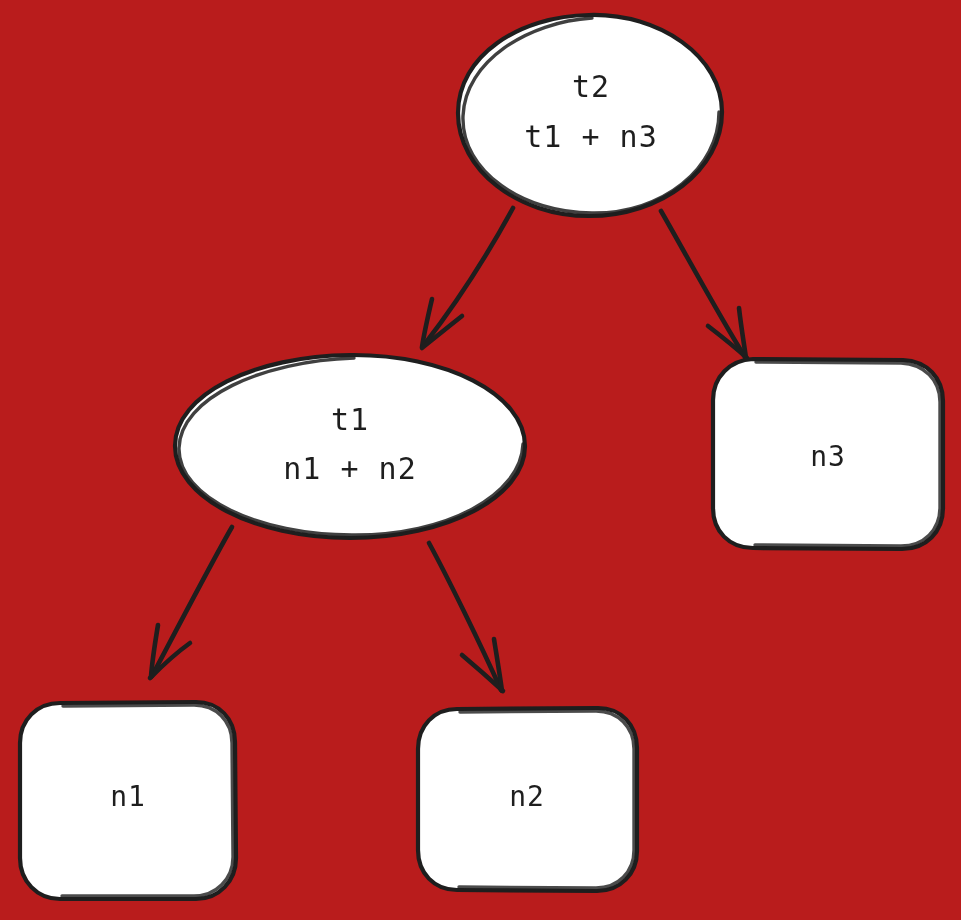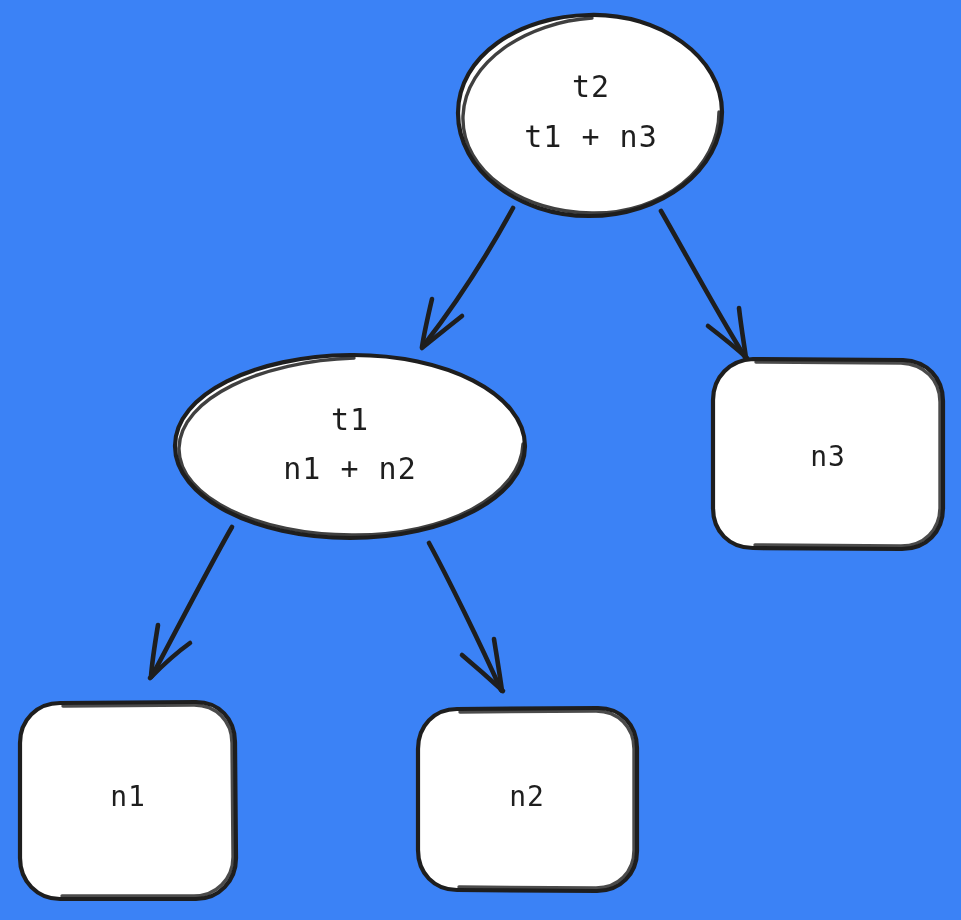--- a/index.html
+++ b/index.html
@@ -11,21 +11,21 @@
   body {
     width: 961px;
     height: 920px;
     overflow: hidden;
     font-family: "DejaVu Sans Mono", monospace;
   }
   #canvas-root {
     position: relative;
     width: 961px;
     height: 920px;
-    background: #3b82f6;
+    background: #b91c1c;
   }
   svg.diagram {
     position: absolute;
     top: 0;
     left: 0;
     width: 961px;
     height: 920px;
     display: block;
   }
   .node-shape {

